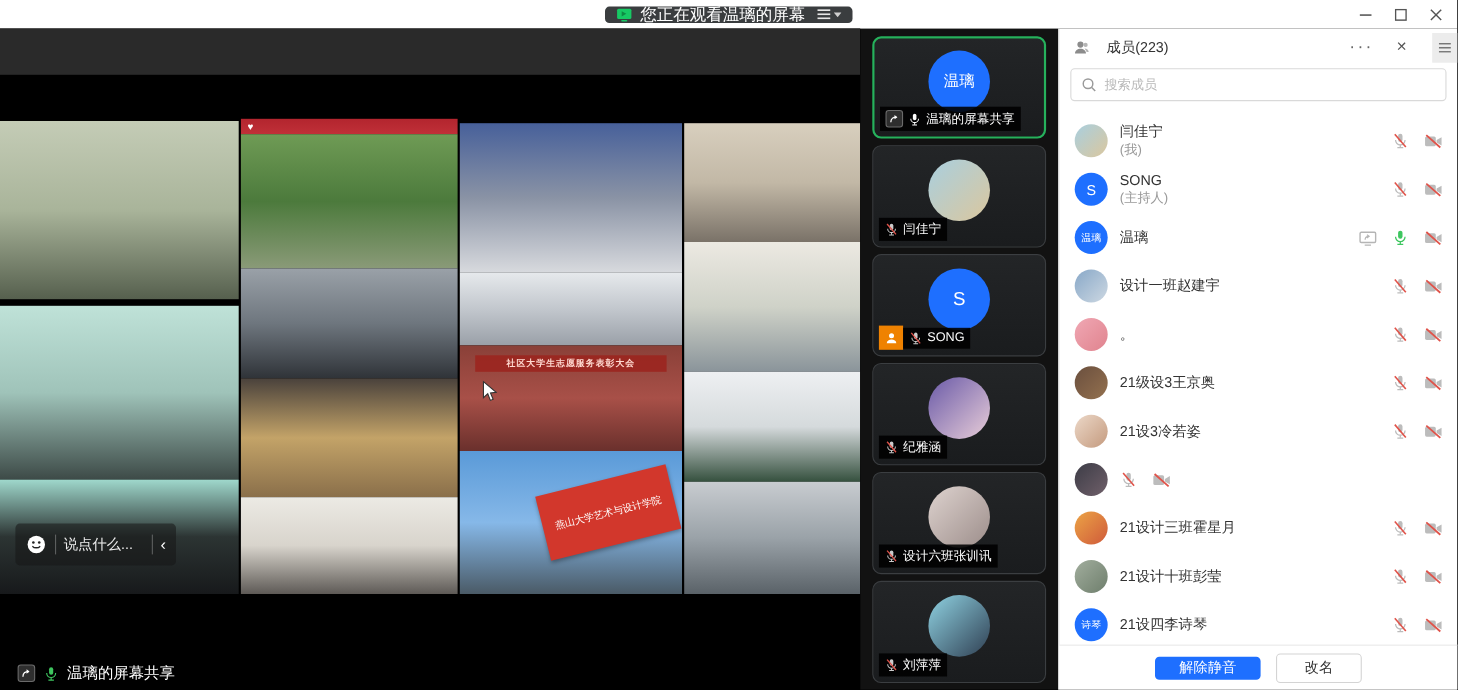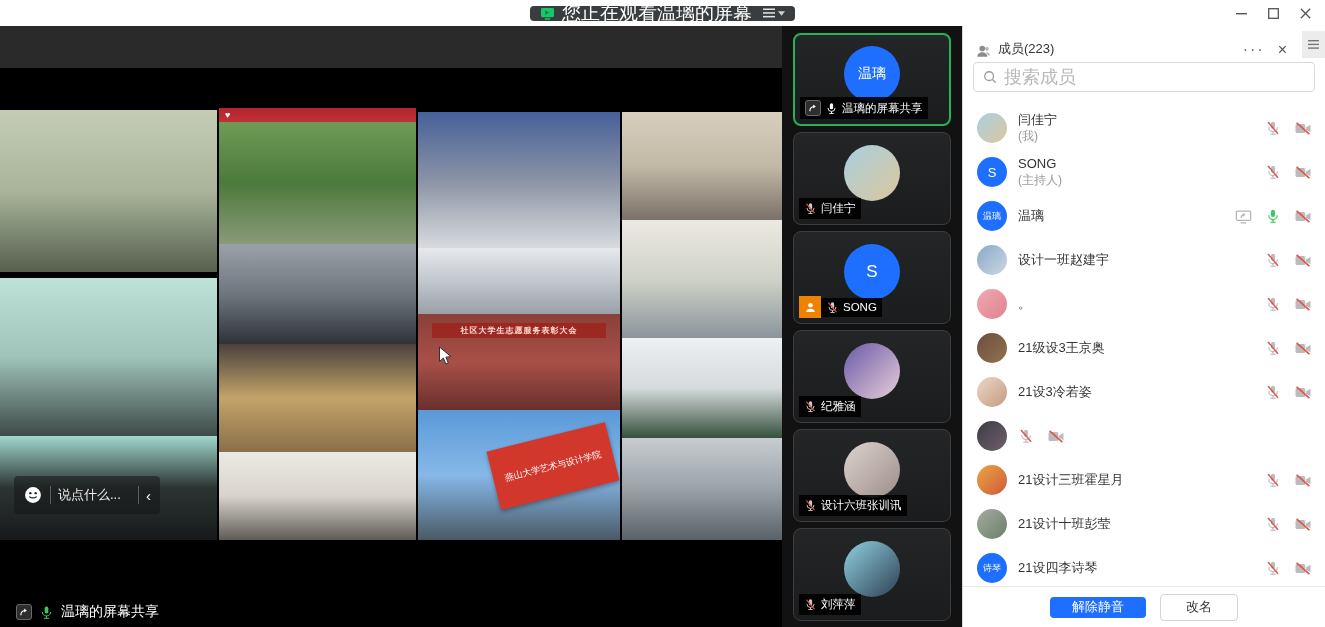--- a/index.html
+++ b/index.html
@@ -3,21 +3,21 @@
 <meta charset="utf-8">
 <style>
   *{margin:0;padding:0;box-sizing:border-box}
   html,body{width:1325px;height:627px;overflow:hidden;background:#000;
     font-family:"Liberation Sans","DejaVu Sans",sans-serif;}
   .window{position:relative;width:1325px;height:627px;background:#000}
 
   
   .titlebar{height:26px;background:#ffffff;position:relative;display:flex;align-items:center;justify-content:center}
   .title-pill{height:15px;background:#3a3d3f;border-radius:4px;display:flex;align-items:center;gap:7px;
-    padding:0 10px;color:#fff;font-size:19px;cursor:pointer}
+    padding:0 10px;color:#fff;font-size:15px;cursor:pointer}
   .pill-menu{display:flex;align-items:center;gap:3px;margin-left:4px}
   .win-controls{position:absolute;right:4px;top:0;height:26px;display:flex;align-items:center}
   .win-btn{width:32px;height:24px;display:flex;align-items:center;justify-content:center;cursor:pointer}
 
   .main{display:flex;height:601px}
 
   
   .stage{position:relative;width:782px;flex:none;background:#000;overflow:hidden}
   .stage-topbar{height:42px;background:#2a2a2a}
   .collage{position:absolute;left:0;top:82px;width:782px;height:432px}
@@ -46,28 +46,28 @@
   .thumb.active{border:2px solid #26b15c}
   .thumb-avatar{position:absolute;left:50%;top:44%;transform:translate(-50%,-50%);width:56px;height:56px;
     border-radius:50%;display:flex;align-items:center;justify-content:center;color:#fff;font-size:15px;flex:none}
   .thumb-label{position:absolute;left:5px;bottom:5px;display:flex;align-items:center;max-width:150px}
   .thumb-label .lbl{background:rgba(0,0,0,.88);color:#fff;font-size:11.5px;padding:3px 5px;
     display:flex;align-items:center;gap:4px;white-space:nowrap;overflow:hidden}
   .host-badge{width:22px;height:22px;background:#ef8201;display:flex;align-items:center;justify-content:center;flex:none}
 
   
   .member-panel{width:363px;flex:none;background:#fff;position:relative;border-left:1px solid #d8d8d8}
-  .mp-header{height:32px;display:flex;align-items:flex-end;padding:2px 0 0 13px;gap:7px}
+  .mp-header{height:32px;display:flex;align-items:center;padding:2px 0 0 13px;gap:15px}
   .mp-title{font-size:13px;color:#333;flex:1}
   .mp-more{color:#666;font-size:16px;letter-spacing:2px;cursor:pointer;margin-right:6px;line-height:1}
   .mp-close{color:#555;font-size:16px;cursor:pointer;margin-right:8px;line-height:1}
   .mp-menu{width:23px;height:27px;background:#ececec;display:flex;align-items:center;justify-content:center;cursor:pointer}
   .mp-search{margin:4px 10px 8px;height:30px;border:1px solid #d9d9d9;border-radius:4px;
     display:flex;align-items:center;padding:0 9px;gap:7px;background:#fff}
-  .mp-search input{border:none;outline:none;flex:1;font-size:18px;color:#333;background:transparent;
+  .mp-search input{border:none;outline:none;flex:1;font-size:12px;color:#333;background:transparent;
     font-family:"Liberation Sans","DejaVu Sans",sans-serif}
   .mp-search input::placeholder{color:#b8b8b8}
   .mp-list{position:absolute;top:80px;bottom:41px;left:0;right:0;overflow:hidden}
   .m-row{height:44px;display:flex;align-items:center;padding:0 13px 0 14px;gap:11px;cursor:pointer}
   .m-avatar{width:30px;height:30px;border-radius:50%;flex:none;display:flex;align-items:center;
     justify-content:center;color:#fff;overflow:hidden}
   .m-info{flex:1;line-height:1.3;overflow:hidden}
   .m-name{font-size:13px;color:#333;white-space:nowrap}
   .m-sub{font-size:12px;color:#999}
   .m-icons{display:flex;align-items:center;gap:13px;flex:none}

